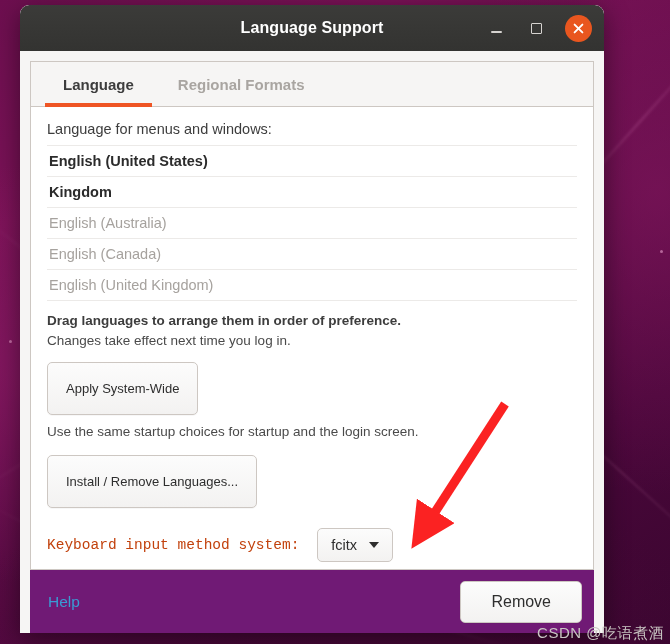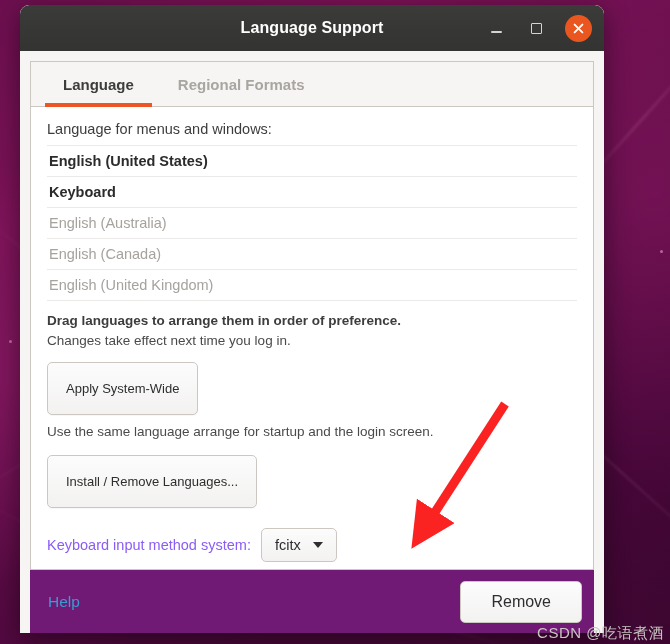--- a/index.html
+++ b/index.html
@@ -236,33 +236,35 @@
   #install-row { margin-top: 16px; }
 
   #keyboard-row {
     margin-top: 20px;
     display: flex;
     align-items: center;
     gap: 10px;
   }
   #keyboard-label {
     font-size: 14.5px;
-    color: #8b5cf6;
+    color: #c2410c;
+    font-family: Liberation Mono, monospace;
   }
   #ime-combo {
     display: inline-flex;
     align-items: center;
     gap: 12px;
     background: linear-gradient(180deg, #fcfcfc 0%, #f3f2f1 100%);
     border: 1px solid #cdc7c2;
     border-radius: 5px;
     padding: 8px 13px;
     font-size: 14.5px;
     color: #2e2e2e;
     cursor: pointer;
+    margin-left: 8px;
   }
   .caret {
     width: 0; height: 0;
     border-left: 5.5px solid transparent;
     border-right: 5.5px solid transparent;
     border-top: 6.5px solid #2e2e2e;
   }
 
   
   #actionbar {
@@ -355,40 +357,40 @@
 
       <div id="tab-content">
 
         <div class="section-label">Language for menus and windows:</div>
 
         <div id="lang-list">
           <div class="lang-row enabled">
             <span>English (United States)</span>
           </div>
           <div class="lang-row enabled">
-            <span>Keyboard</span>
+            <span>Kingdom</span>
           </div>
           <div class="lang-row disabled">
             <span>English (Australia)</span>
           </div>
           <div class="lang-row disabled">
             <span>English (Canada)</span>
           </div>
           <div class="lang-row disabled">
             <span>English (United Kingdom)</span>
           </div>
         </div>
 
         <div class="hint-strong">Drag languages to arrange them in order of preference.</div>
         <div class="hint-normal">Changes take effect next time you log in.</div>
 
         <div id="apply-row">
           <div class="gtk-btn">Apply System-Wide</div>
         </div>
-        <div id="apply-desc">Use the same language arrange for startup and the login screen.</div>
+        <div id="apply-desc">Use the same startup choices for startup and the login screen.</div>
 
         <div id="install-row">
           <div class="gtk-btn">Install / Remove Languages...</div>
         </div>
 
         <div id="keyboard-row">
           <div id="keyboard-label">Keyboard input method system:</div>
           <div id="ime-combo">
             <span>fcitx</span>
             <span class="caret"></span>

